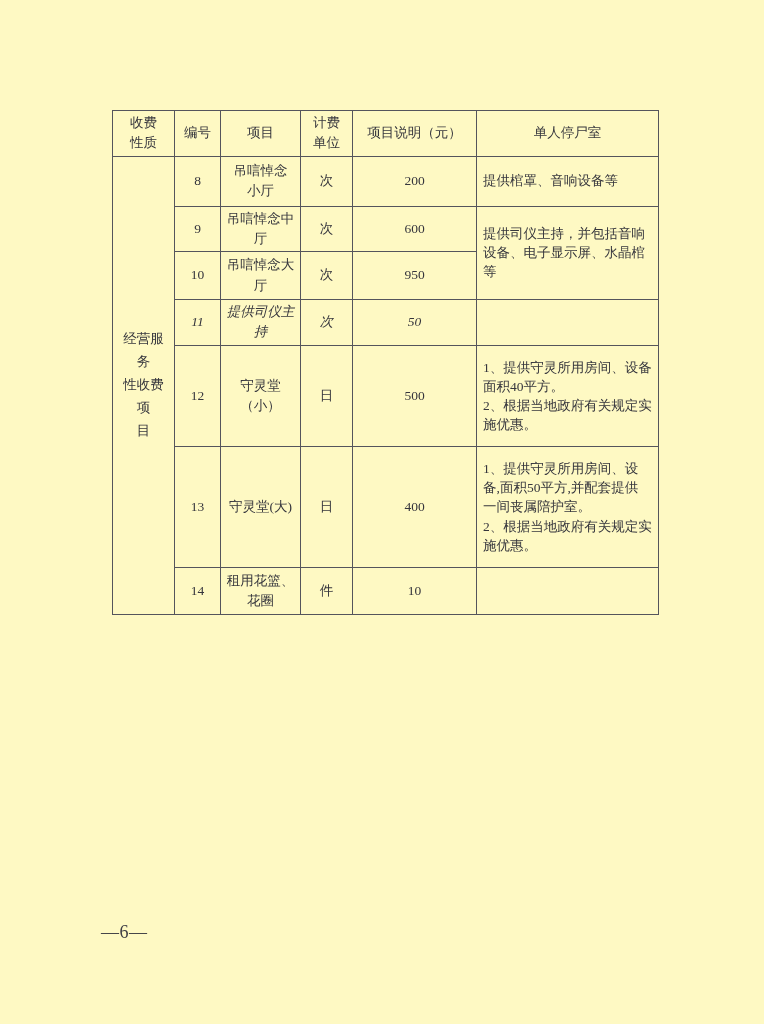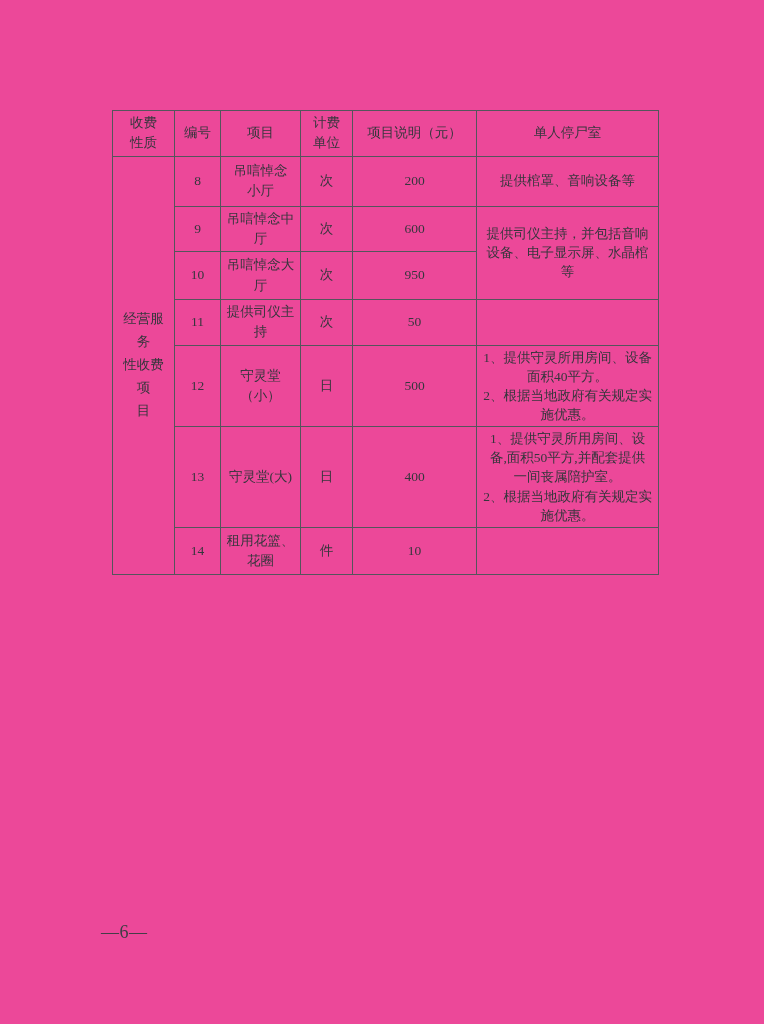--- a/index.html
+++ b/index.html
@@ -5,21 +5,21 @@
   html, body {
     margin: 0;
     padding: 0;
     background: #e9e9e9;
   }
   .page {
     position: relative;
     width: 764px;
     height: 1024px;
     margin: 0 auto;
-    background: #ec4899;
+    background: #fef9c3;
     overflow: hidden;
     font-family: "Liberation Serif", "DejaVu Serif", serif;
     color: #36363d;
   }
   table.fee-table {
     position: absolute;
     left: 112px;
     top: 110px;
     border-collapse: collapse;
     table-layout: fixed;
@@ -33,32 +33,32 @@
     vertical-align: middle;
     padding: 2px 3px;
     line-height: 1.5;
     white-space: pre-line;
     overflow: hidden;
   }
   .fee-table tr.r-head  { height: 43px; }
   .fee-table tr.r-8     { height: 50px; }
   .fee-table tr.r-9     { height: 45px; }
   .fee-table tr.r-10    { height: 48px; }
-  .fee-table tr.r-11    { height: 44px; }
+  .fee-table tr.r-11    { height: 44px; font-style: italic; }
   .fee-table tr.r-12    { height: 76px; }
   .fee-table tr.r-13    { height: 90px; }
   .fee-table tr.r-14    { height: 47px; }
   .fee-table td.cat {
     line-height: 1.7;
     padding: 7px 4px;
   }
   .fee-table td.desc {
-    text-align: center;
+    text-align: left;
     vertical-align: middle;
-    padding: 2px 6px;
+    padding: 12px 6px;
     line-height: 1.42;
   }
   .page-number {
     position: absolute;
     left: 101px;
     top: 922px;
     font-size: 18px;
     letter-spacing: 0.5px;
     color: #3d3d44;
   }

